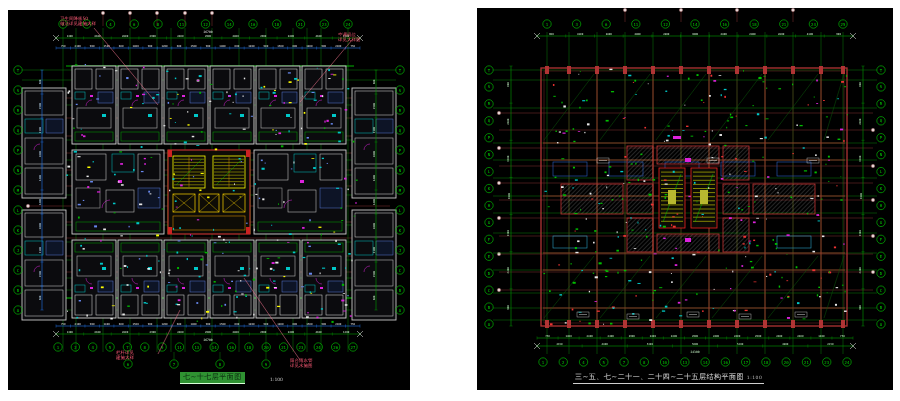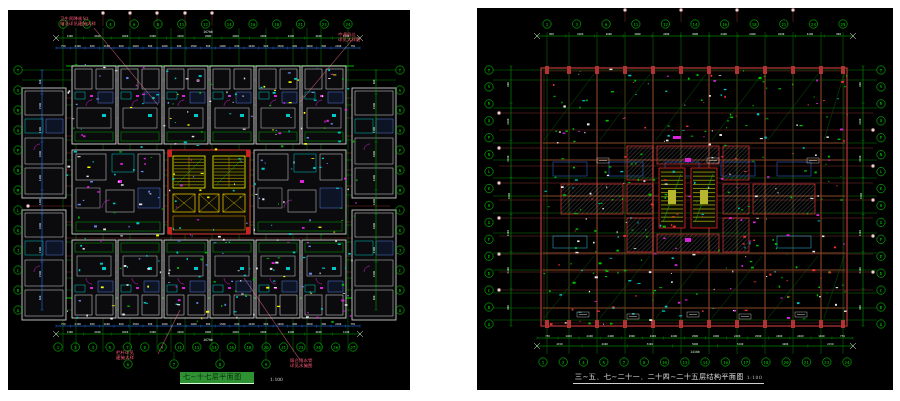--- a/index.html
+++ b/index.html
@@ -11,21 +11,21 @@
   .panel svg{position:absolute;left:0;top:0;}
   .note{
     position:absolute;color:#ff5b77;font-size:4.5px;line-height:1.2;
     white-space:pre-line;font-family:"DejaVu Sans",sans-serif;z-index:3;
   }
   .plan-title{
     position:absolute;z-index:3;font-size:7px;letter-spacing:.5px;
     font-family:"DejaVu Sans",sans-serif;
   }
   .title-left{
-    background:#2f9232;color:#07230c;padding:0 12px 1px 3px;
+    background:#2f9232;color:#07230c;padding:0 3px 1px 3px;
     border-bottom:1px solid #d9ffd9;
   }
   .title-right{
     color:#e2e2e2;border-bottom:1px solid #cfcfcf;padding:0 2px 1px 2px;
   }
   .scale-tag{position:absolute;color:#c8c8c8;font-size:4.5px;z-index:3;}
 </style>
 </head>
 <body>
 

